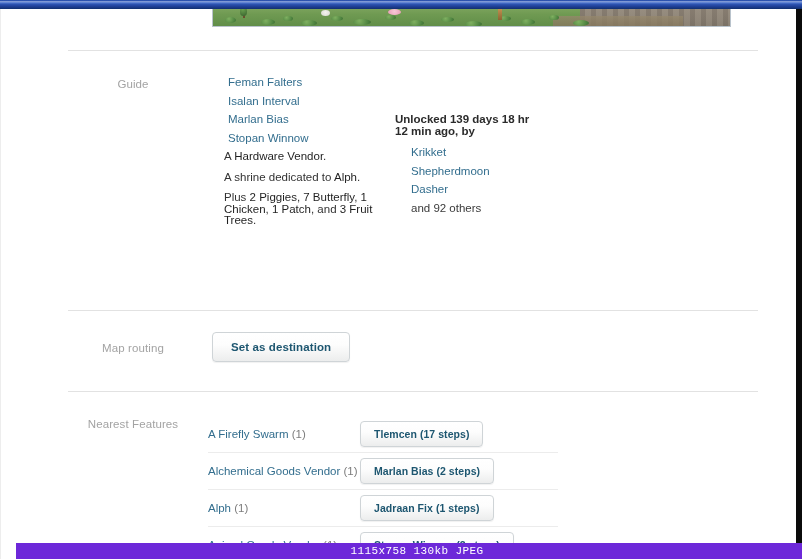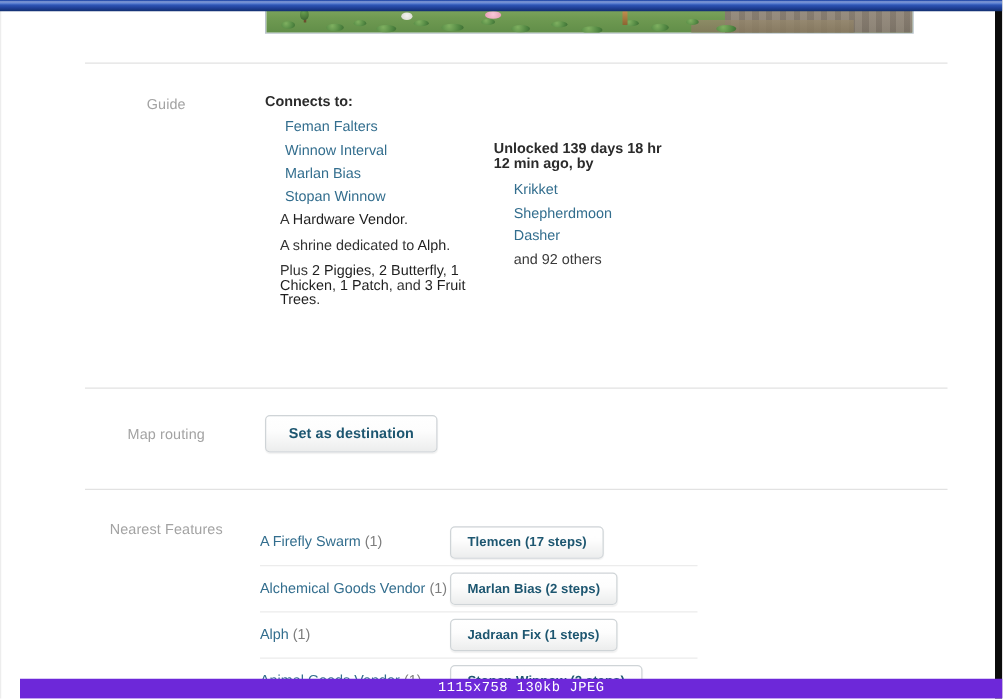--- a/index.html
+++ b/index.html
@@ -238,38 +238,37 @@
 
   <div class="content">
 
     <div class="divider" style="top:50px;"></div>
 
     <div class="section" style="top:76px;">
       <div class="sec-label" style="top:2px;">Guide</div>
 
       <div class="col" style="left:212px; top:0px; width:170px;">
 
-        <div class="grp-head">Connects to:</div>
 
         <a class="lnk">Feman Falters</a>
-        <a class="lnk">Winnow Interval</a>
+        <a class="lnk">Isalan Interval</a>
         <a class="lnk">Marlan Bias</a>
         <a class="lnk">Stopan Winnow</a>
 
 
         <span class="feat">
           <span>A </span><b>Hardware Vendor</b><span>.</span>
         </span>
 
         <span class="feat">
           <span>A shrine dedicated to </span><b>Alph</b><span>.</span>
         </span>
 
         <span class="feat feat-multi">
-          <span>Plus </span><b>2 Piggies</b><span>, </span><b>2 Butterfly</b><span>, </span><b>1 Chicken</b><span>, </span><b>1 Patch</b><span>, and </span><b>3 Fruit Trees</b><span>.</span>
+          <span>Plus </span><b>2 Piggies</b><span>, </span><b>7 Butterfly</b><span>, </span><b>1 Chicken</b><span>, </span><b>1 Patch</b><span>, and </span><b>3 Fruit Trees</b><span>.</span>
         </span>
       </div>
 
       <div class="col" style="left:395px; top:0px; width:170px;margin-top:37px;">
 
         <div class="grp-head" style="width:150px; line-height:12px;">Unlocked 139 days 18 hr 12 min ago, by</div>
 
         <a class="lnk" style="margin-top:9px;">Krikket</a>
         <a class="lnk">Shepherdmoon</a>
         <a class="lnk">Dasher</a>

